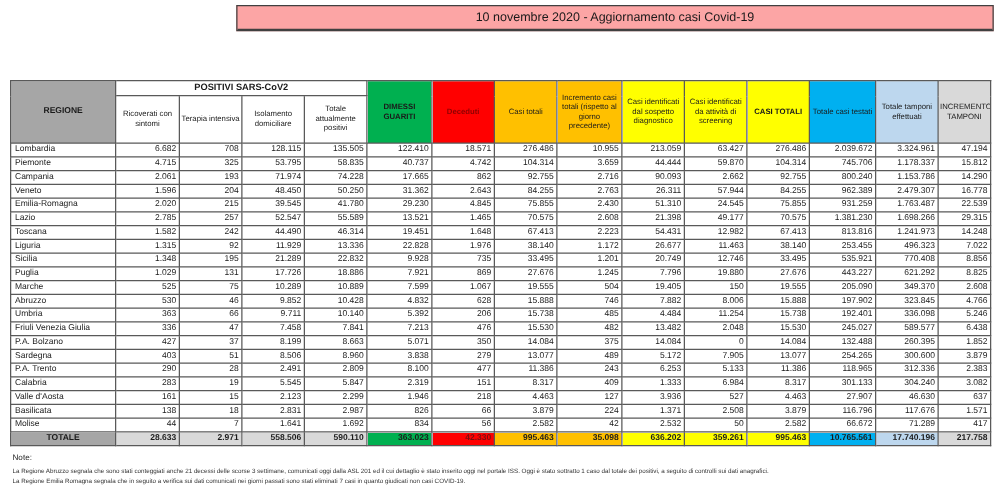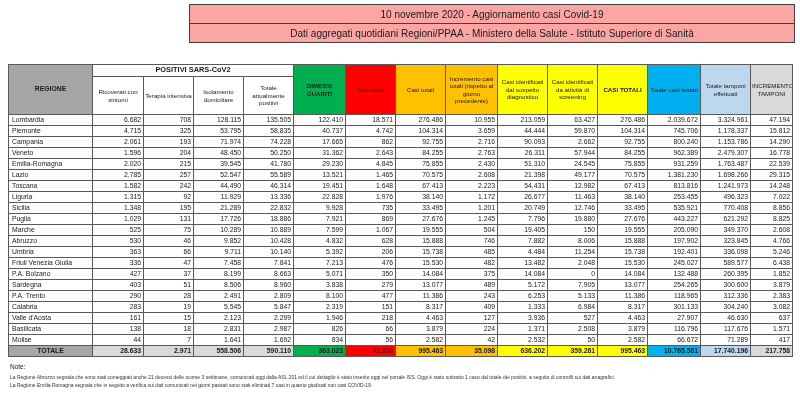--- a/index.html
+++ b/index.html
@@ -61,21 +61,20 @@
 
   .notes { position:absolute; left:10px; top:363px; width:780px; }
   .notes-label { font-size:6.5px; margin-bottom:4px; }
   .note-line { font-size:5px; color:#333; line-height:1.5; }
 </style>
 </head>
 <body>
 
 <div class="title-box">
   <div class="title-row">10 novembre 2020 - Aggiornamento casi Covid-19</div>
-  <div class="subtitle-row">Dati aggregati quotidiani Regioni/PPAA - Ministero della Salute - Istituto Superiore di Sanità</div>
 </div>
 
 <table>
   <colgroup>
     <col style="width:84px">
       <col style="width:51px">
       <col style="width:50px">
       <col style="width:50px">
     <col style="width:50px">
       <col style="width:52px">

